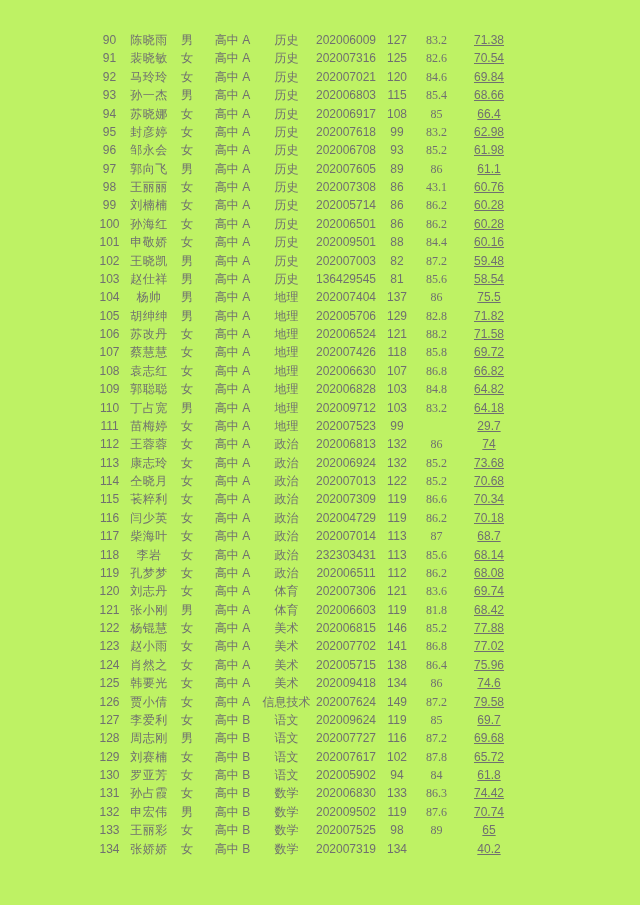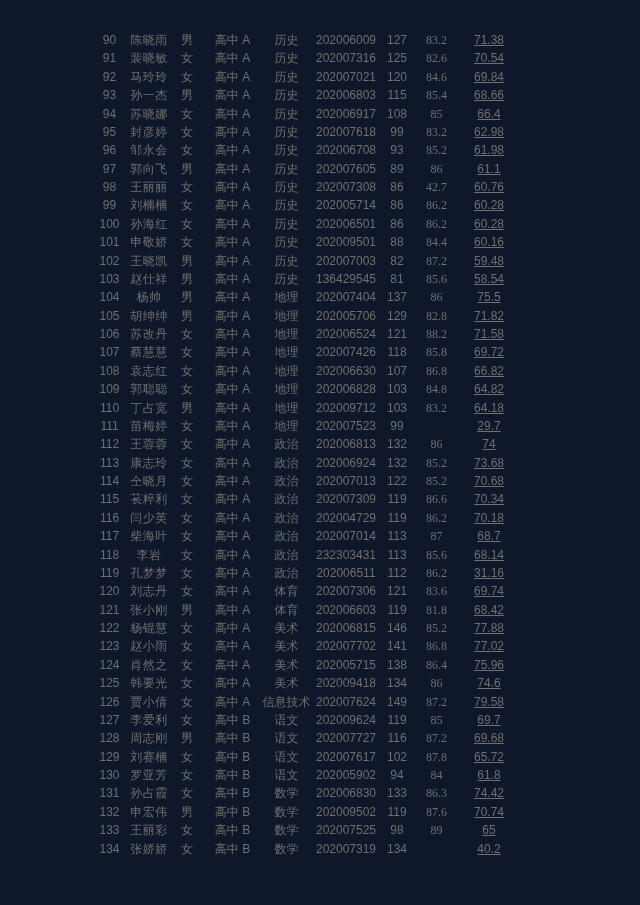--- a/index.html
+++ b/index.html
@@ -4,21 +4,21 @@
 <style>
   html, body {
     margin: 0;
     padding: 0;
     background: #ffffff;
   }
   .page {
     position: relative;
     width: 640px;
     height: 905px;
-    background: #0f172a;
+    background: #bef264;
     overflow: hidden;
     font-family: "Liberation Sans", "DejaVu Sans", sans-serif;
   }
   table.score-table {
     position: absolute;
     left: 91px;
     top: 31px;
     border-collapse: collapse;
     table-layout: fixed;
     border: none;
@@ -140,21 +140,21 @@
           <td class="col-score3">61.1</td>
         </tr>
         <tr>
           <td class="col-num">98</td>
           <td class="col-name">王丽丽</td>
           <td class="col-gender">女</td>
           <td class="col-level">高中 A</td>
           <td class="col-subject">历史</td>
           <td class="col-id">202007308</td>
           <td class="col-score1">86</td>
-          <td class="col-score2">42.7</td>
+          <td class="col-score2">43.1</td>
           <td class="col-score3">60.76</td>
         </tr>
         <tr>
           <td class="col-num">99</td>
           <td class="col-name">刘楠楠</td>
           <td class="col-gender">女</td>
           <td class="col-level">高中 A</td>
           <td class="col-subject">历史</td>
           <td class="col-id">202005714</td>
           <td class="col-score1">86</td>
@@ -372,21 +372,21 @@
         </tr>
         <tr>
           <td class="col-num">119</td>
           <td class="col-name">孔梦梦</td>
           <td class="col-gender">女</td>
           <td class="col-level">高中 A</td>
           <td class="col-subject">政治</td>
           <td class="col-id">202006511</td>
           <td class="col-score1">112</td>
           <td class="col-score2">86.2</td>
-          <td class="col-score3">31.16</td>
+          <td class="col-score3">68.08</td>
         </tr>
         <tr>
           <td class="col-num">120</td>
           <td class="col-name">刘志丹</td>
           <td class="col-gender">女</td>
           <td class="col-level">高中 A</td>
           <td class="col-subject">体育</td>
           <td class="col-id">202007306</td>
           <td class="col-score1">121</td>
           <td class="col-score2">83.6</td>

